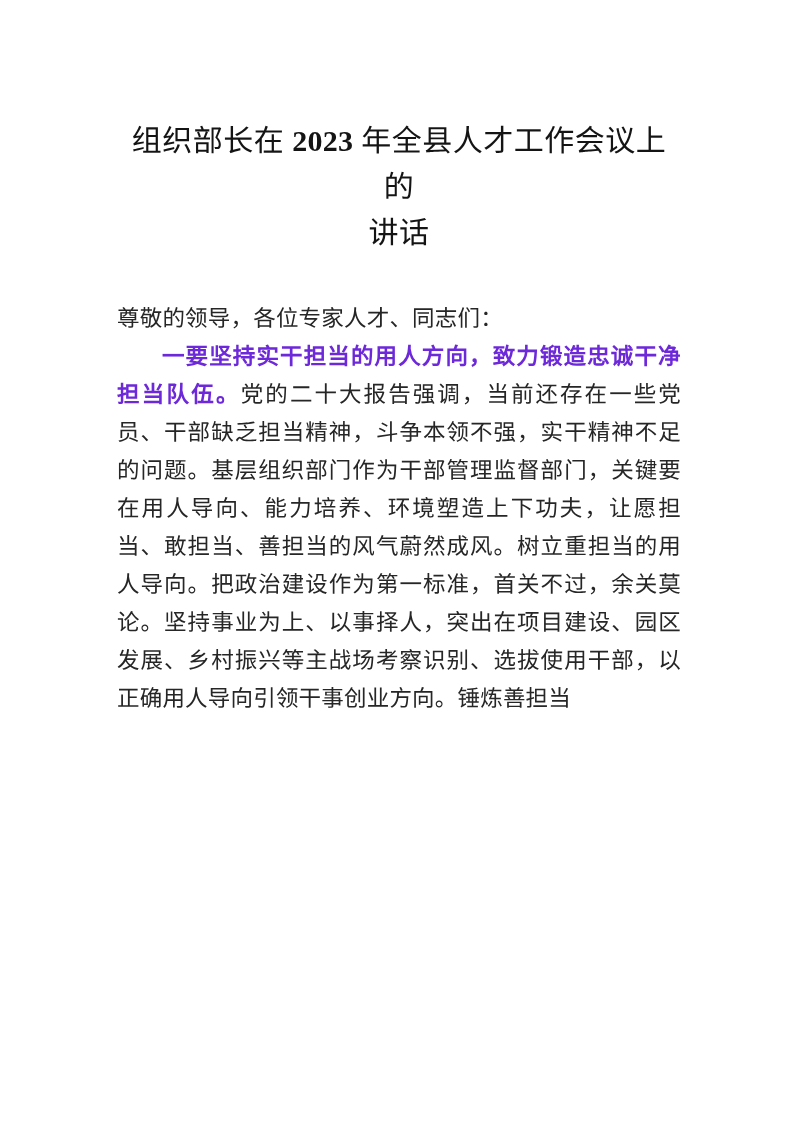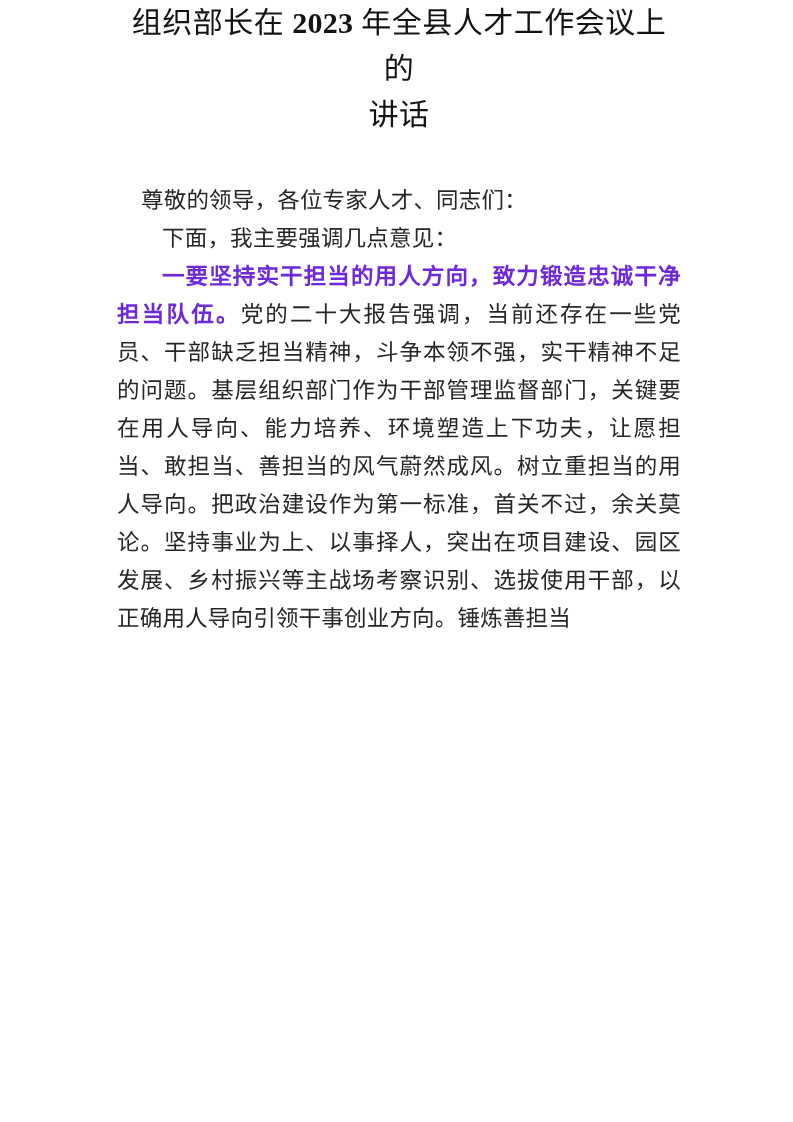--- a/index.html
+++ b/index.html
@@ -23,20 +23,21 @@
   
   .content {
     position: absolute;
     left: 117px;
     top: 0;
     width: 564px;
   }
 
   .doc-title {
     margin: 0;
+    padding-top: 118px;
     font-size: 30px;
     line-height: 46px;
     font-weight: normal;
     text-align: center;
     letter-spacing: 0.5px;
     color: #141414;
     font-family: "Liberation Serif", "DejaVu Serif", serif;
   }
 
   .body-block {
@@ -53,21 +54,20 @@
     letter-spacing: 0.2px;
     font-family: "Liberation Serif", "DejaVu Serif", serif;
   }
 
   p.indent {
     text-indent: 45px;
   }
 
   p.flush {
     text-indent: 0;
-    margin-left: 24px;
   }
 
   .lead-bold {
     font-weight: bold;
     color: #6d28d9;
     letter-spacing: 0.4px;
   }
 
   .latin-bold {
     font-weight: bold;
@@ -85,19 +85,18 @@
       <span>组织部长在 <span class="latin-bold">2023</span> 年全县人才工作会议上的</span><br>
       <span>讲话</span>
     </h1>
 
     <div class="body-block">
 
       <p class="para flush">尊敬的领导，各位专家人才、同志们：</p>
 
 
 
-      <p class="para indent">下面，我主要强调几点意见：</p>
 
       <p class="para indent"><span class="lead-bold">一要坚持实干担当的用人方向，致力锻造忠诚干净担当队伍。</span><span>党的二十大报告强调，当前还存在一些党员、干部缺乏担当精神，斗争本领不强，实干精神不足的问题。基层组织部门作为干部管理监督部门，关键要在用人导向、能力培养、环境塑造上下功夫，让愿担当、敢担当、善担当的风气蔚然成风。树立重担当的用人导向。把政治建设作为第一标准，首关不过，余关莫论。坚持事业为上、以事择人，突出在项目建设、园区发展、乡村振兴等主战场考察识别、选拔使用干部，以正确用人导向引领干事创业方向。锤炼善担当</span></p>
 
     </div>
   </div>
 </div>
 
 </body></html>

